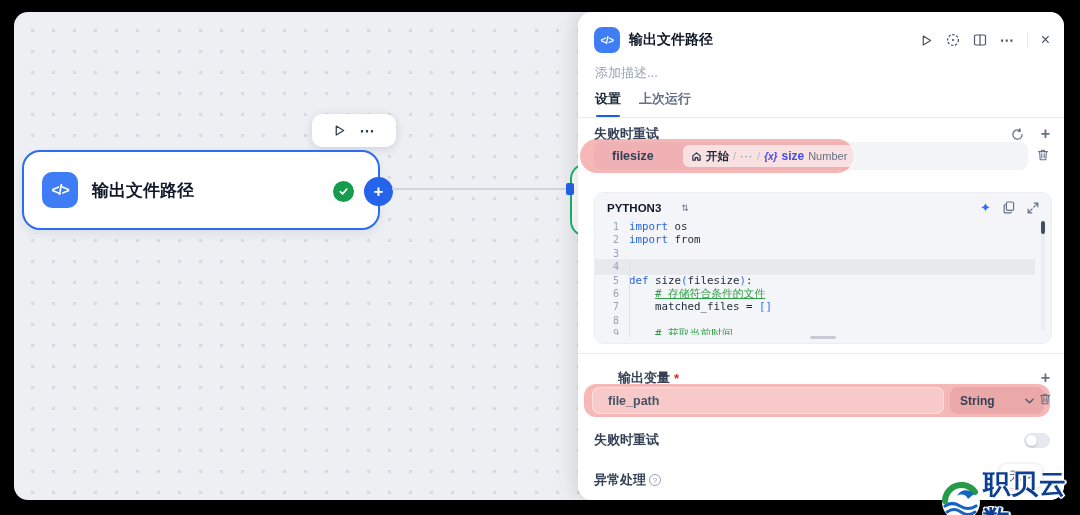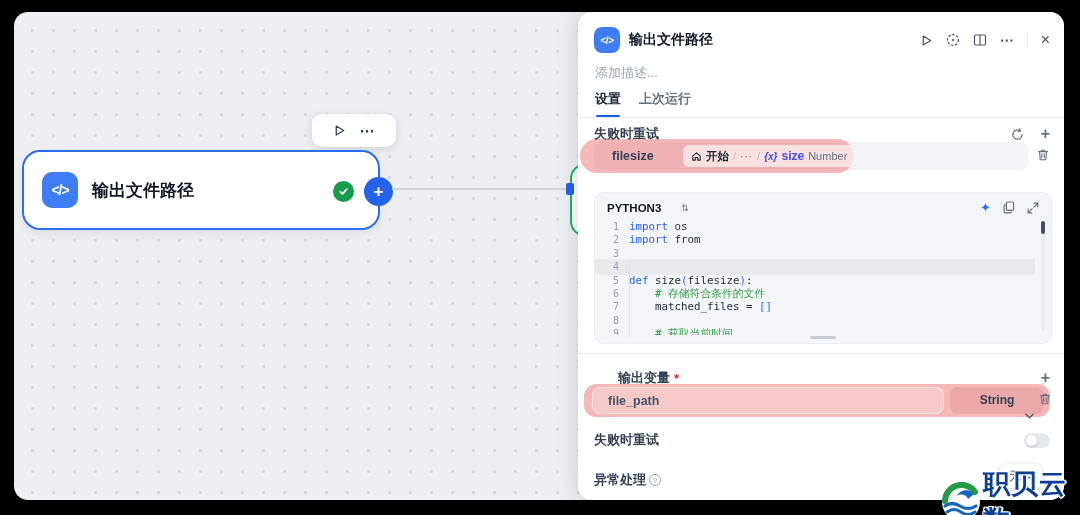--- a/index.html
+++ b/index.html
@@ -78,34 +78,34 @@
   .code-lang { font-size:11.5px; font-weight:bold; color:#101828; }
   .code-sort { font-size:9px; color:#667085; }
   .code-icons { margin-left:auto; display:flex; align-items:center; gap:12px; }
   .sparkle { color:#2970ff; font-size:13px; }
   .code-lines { position:absolute; top:27px; left:0; right:16px; bottom:8px; overflow:hidden;
     font-family:"DejaVu Sans Mono", monospace; }
   .code-line { display:flex; height:13.4px; line-height:13.4px; font-size:10.8px; position:relative; }
   .code-line.active { background:rgba(16,24,40,.05); box-shadow:0 -0.5px 0 rgba(16,24,40,.08), 0 0.5px 0 rgba(16,24,40,.08); }
   .ln { width:18px; margin-left:6px; margin-right:10px; text-align:right; color:#98a2b3; font-size:10px; flex:none; }
   .ct { white-space:pre; color:#1d2939; }
-  .tk-k { color:#2563eb; } .tk-c { color:#2e9e44; } .tk-b { color:#2970ff; } .tk-p { color:#1d2939; }
+  .tk-k { color:#2563eb; } .tk-c { color:#2e9e44;text-decoration:underline; } .tk-b { color:#2970ff; } .tk-p { color:#1d2939; }
   .indent-guide { position:absolute; left:34px; top:66px; height:78px; width:1px; background:#dfe3e9; }
   .code-scroll-track { position:absolute; right:6px; top:28px; bottom:12px; width:4px; background:#e9ecf1; border-radius:2px; }
   .code-scroll-thumb { position:absolute; right:6px; top:28px; width:4px; height:13px; background:#454e5e; border-radius:2px; }
   .resize-handle { position:absolute; bottom:4px; left:50%; margin-left:-13px; width:26px; height:3px; background:#c7ccd4; border-radius:2px; }
 
   
   .output-row { position:absolute; top:375px; left:16px; right:14px; height:20px; }
   .hl-output { position:absolute; left:-10px; top:-3px; width:466px; height:33px; border-radius:12px; background:rgba(235,99,99,.46); }
   .out-field { position:absolute; left:-2px; top:0px; width:352px; height:27px; border-radius:8px;
     background:rgba(255,255,255,.25); box-shadow:inset 0 0 0 1px rgba(255,255,255,.45); }
   .out-name { position:absolute; left:14px; top:7px; font-size:12.5px; font-weight:bold; color:#475467; }
   .out-select { position:absolute; left:356px; top:0px; width:94px; height:27px; border-radius:8px;
-    background:rgba(140,40,40,.10); display:flex; align-items:center; padding:6px 10px; gap:6px;flex-direction:column; }
+    background:rgba(140,40,40,.10); display:flex; align-items:center; padding:6px 10px; gap:6px; }
   .out-type { font-size:12px; font-weight:bold; color:#344054; }
   .out-trash { position:absolute; right:-2px; top:5px; }
 
   .retry-row { position:absolute; top:419px; left:16px; right:14px; display:flex; align-items:center; }
   .toggle { margin-left:auto; width:26px; height:15px; border-radius:8px; background:#e5e8ee; position:relative; }
   .knob { position:absolute; left:2px; top:2px; width:11px; height:11px; border-radius:50%; background:#fff;
     box-shadow:0 1px 2px rgba(16,24,40,.25); }
   .error-row { position:absolute; top:459px; left:16px; right:14px; display:flex; align-items:center; }
   .info-circle { width:12px; height:12px; border-radius:50%; border:1px solid #98a2b3; color:#98a2b3; font-size:8px;
     display:flex; align-items:center; justify-content:center; margin-left:3px; }

